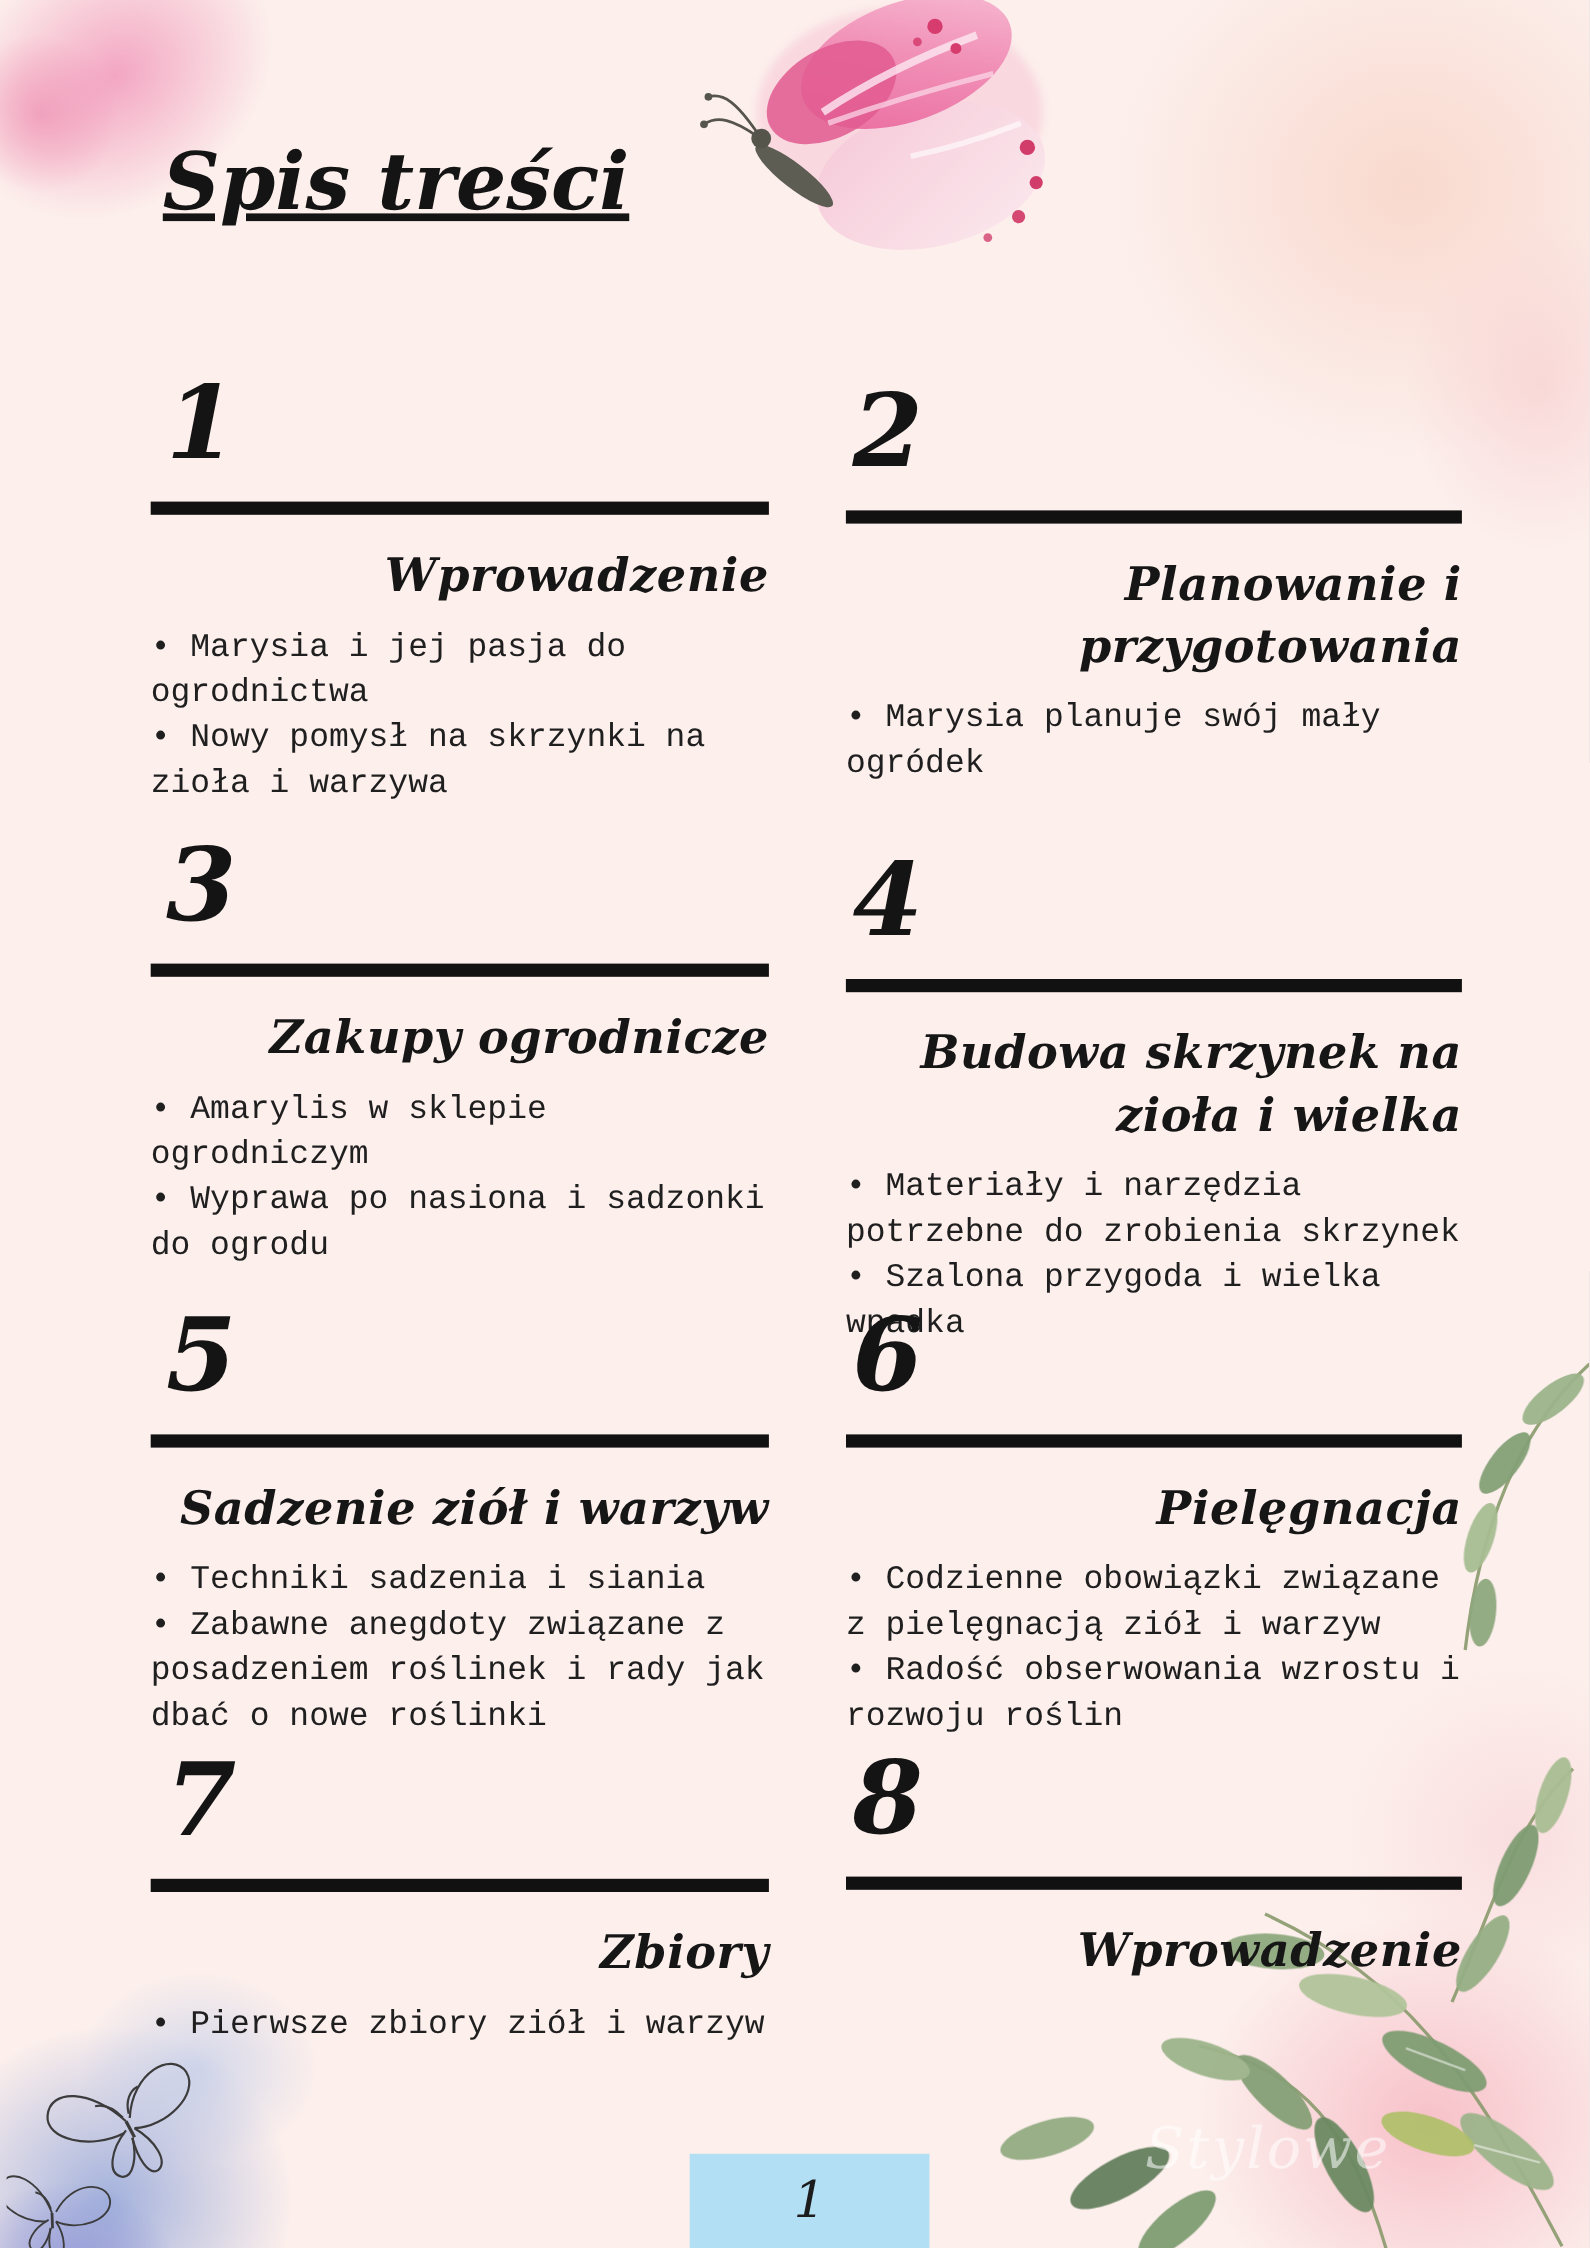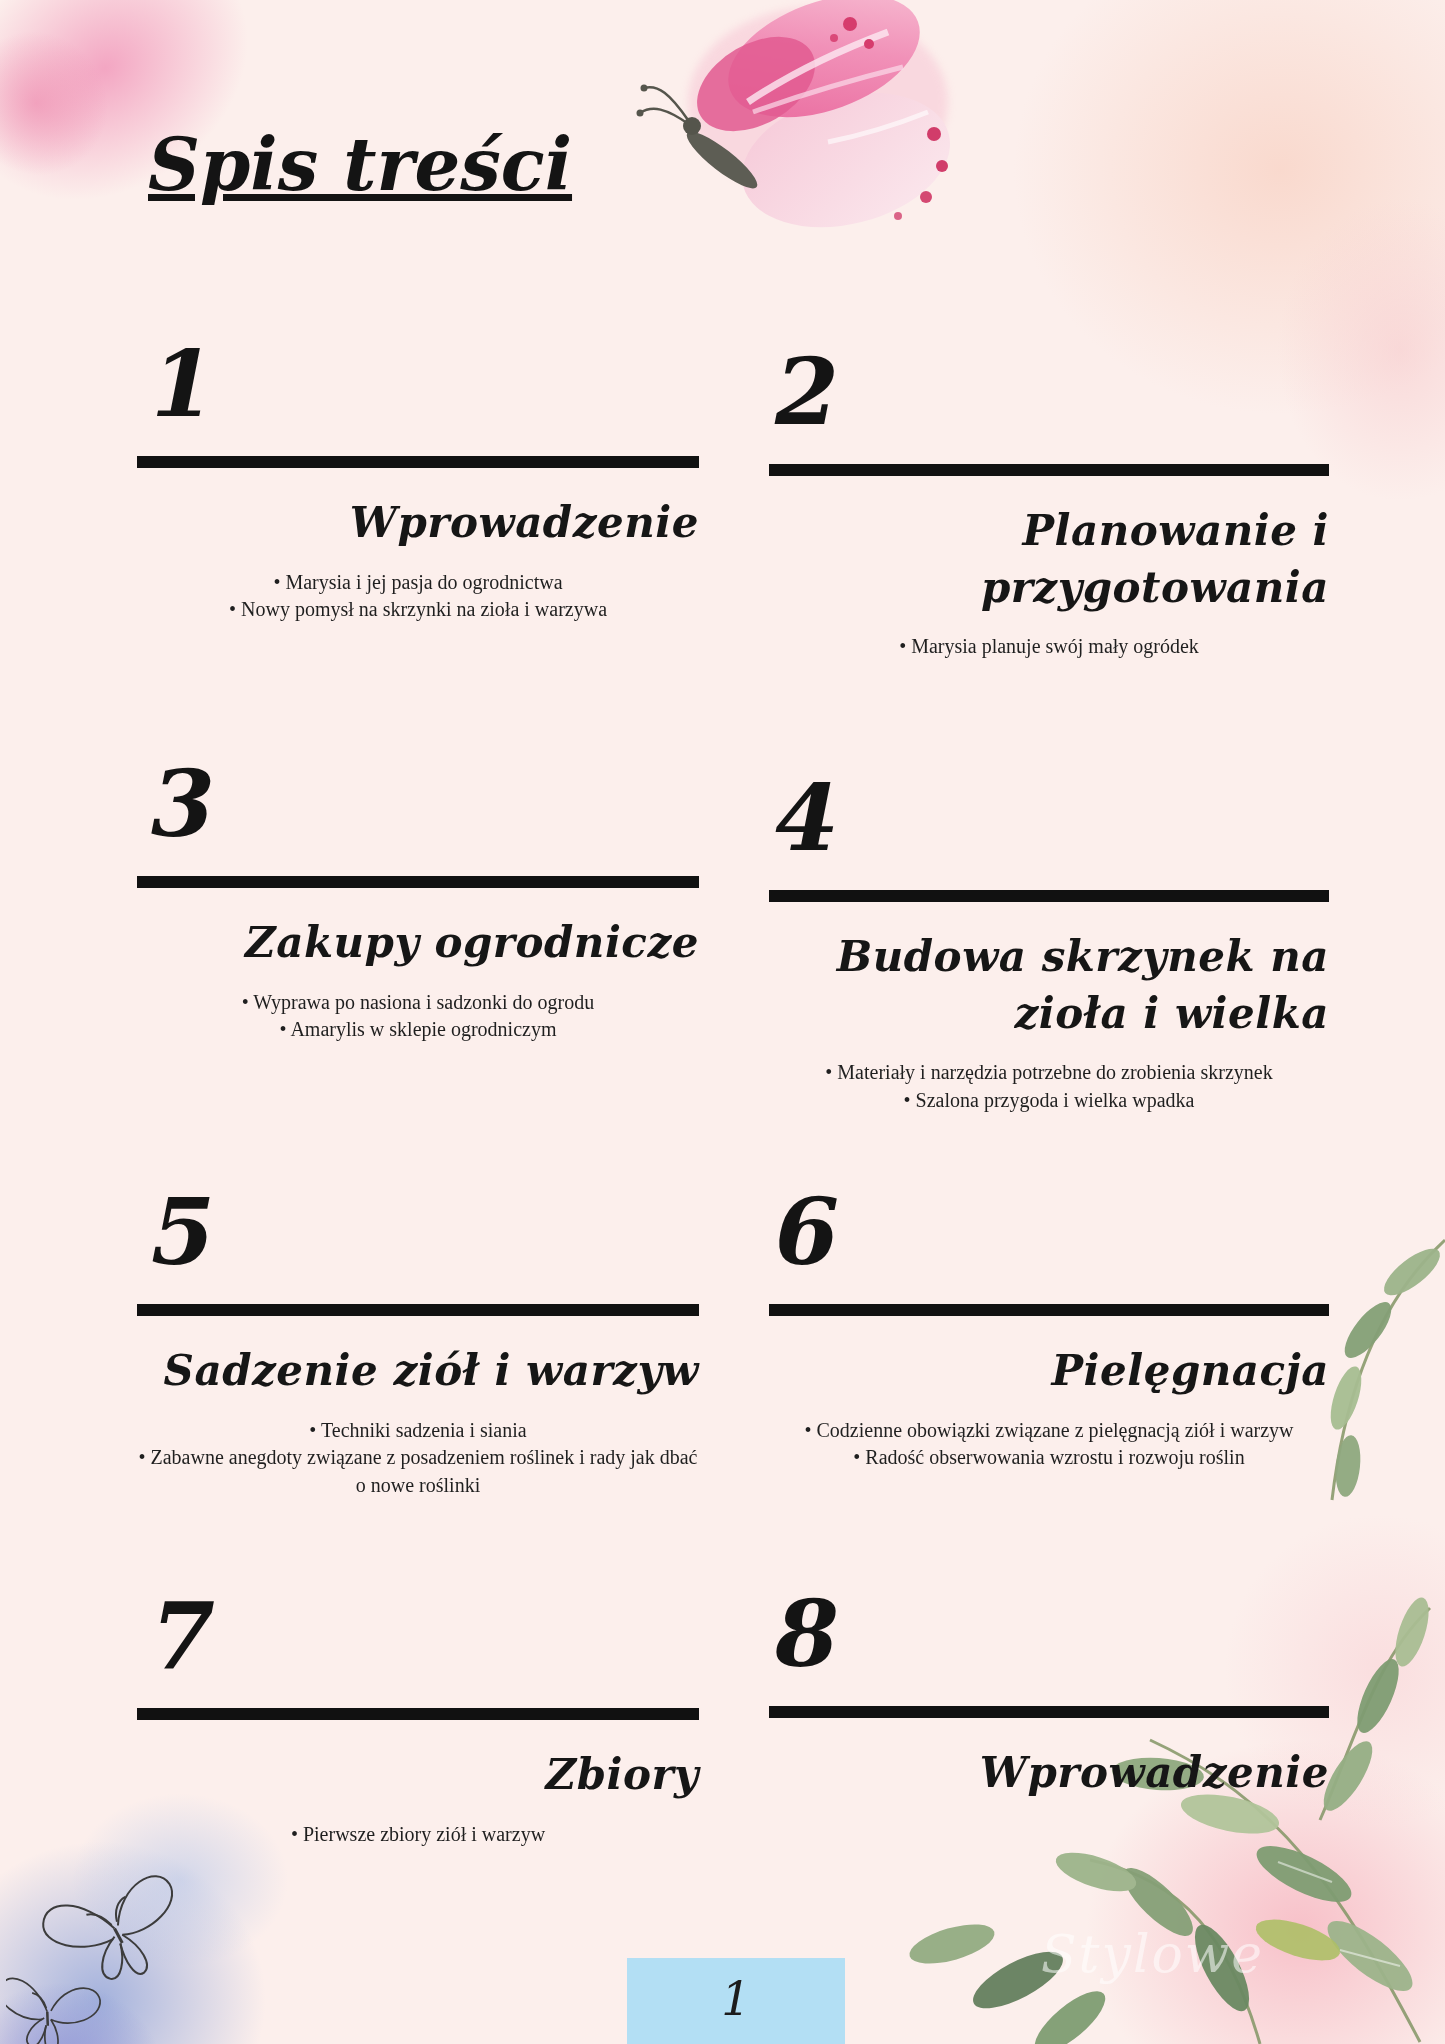--- a/index.html
+++ b/index.html
@@ -73,22 +73,22 @@
   .col-right .section-number{margin-left:6px;}
   .section-rule{height:12px;background:#111;margin-top:26px;}
   .section-title{
     margin:27px 0 0;
     font:italic bold 42px/1.35 "DejaVu Serif",serif;
     letter-spacing:.5px;color:#161616;text-align:right;
   }
   .title-indent{padding-left:14px;}
   .section-bullets{
     margin:17px 0 0;padding:0;list-style:none;
-    font-family:Liberation Serif, serif;
-    font-size:20px;line-height:1.38;color:#1f1f1f;text-align:center;
+    font-family:Liberation Mono, monospace;
+    font-size:30px;line-height:1.38;color:#1f1f1f;
   }
   .section-bullets li::before{content:"• ";}
 
   
   .footer-box{
     position:absolute;left:627px;top:1958px;width:218px;height:86px;
     background:#b3dff4;display:flex;align-items:center;justify-content:center;
     z-index:3;
   }
   .footer-page-number{
@@ -238,22 +238,22 @@
     <ul class="section-bullets">
       <li>Marysia planuje swój mały ogródek</li>
     </ul>
   </section>
 
   <section class="section s3 col-left">
     <div class="section-number">3</div>
     <div class="section-rule"></div>
     <h2 class="section-title">Zakupy ogrodnicze</h2>
     <ul class="section-bullets">
+      <li>Amarylis w sklepie ogrodniczym</li>
       <li>Wyprawa po nasiona i sadzonki do ogrodu</li>
-      <li>Amarylis w sklepie ogrodniczym</li>
     </ul>
   </section>
 
   <section class="section s4 col-right">
     <div class="section-number">4</div>
     <div class="section-rule"></div>
     <h2 class="section-title">Budowa skrzynek na zioła i wielka</h2>
     <ul class="section-bullets">
       <li>Materiały i narzędzia potrzebne do zrobienia skrzynek</li>
       <li>Szalona przygoda i wielka wpadka</li>

